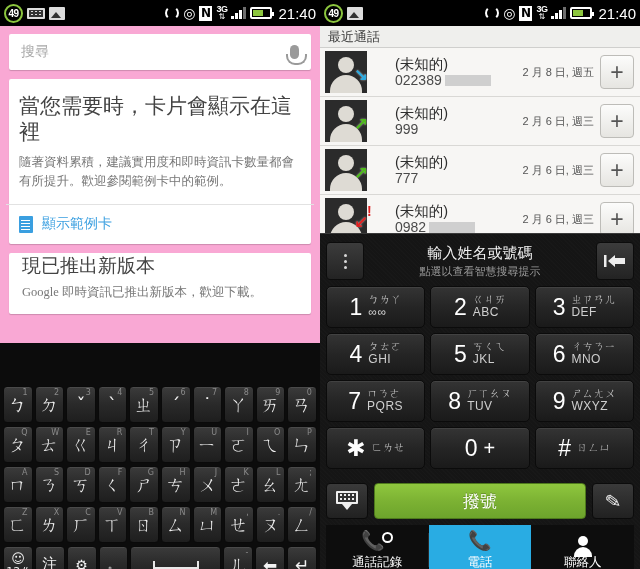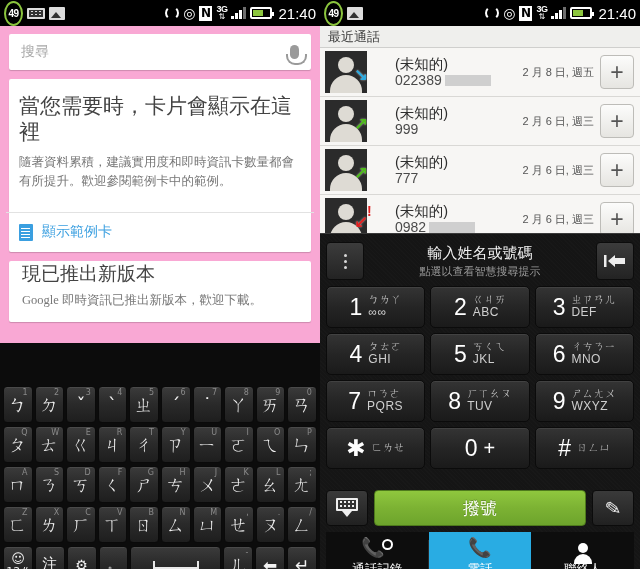--- a/index.html
+++ b/index.html
@@ -12,21 +12,21 @@
   .panel { width: 320px; height: 569px; position: relative; overflow: hidden; }
 
   
   .statusbar {
     height: 26px; background: #000; display: flex; align-items: center;
     padding: 0 4px; color: #fff; position: relative;
   }
   .sb-left { display: flex; align-items: center; gap: 4px; flex: 1; }
   .sb-right { display: flex; align-items: center; gap: 4px; }
   .badge49 {
-    width: 19px; height: 25px; border-radius: 50%;
+    width: 19px; height: 19px; border-radius: 50%;
     border: 2px solid #8cc63e; color: #fff; font-size: 10px;
     display: flex; align-items: center; justify-content: center;
     font-weight: bold; letter-spacing: -0.5px;
   }
   .ico-kbd {
     width: 18px; height: 11px; background: #ddd; border-radius: 1px;
     position: relative;
   }
   .ico-kbd::after {
     content: ""; position: absolute; left: 2px; top: 2px; right: 2px; bottom: 2px;
@@ -78,21 +78,21 @@
   .mic { width: 9px; height: 14px; background: #9a9a9a; border-radius: 5px; position: relative; }
   .mic::after {
     content:""; position:absolute; left:-4px; top:9px; width:17px; height:9px;
     border:2px solid #9a9a9a; border-top:none; border-radius:0 0 9px 9px;
   }
   .card-big { padding: 14px 10px 0; margin-bottom: 9px; }
   .card-title { font-size: 21px; color: #444; line-height: 1.25; font-weight: normal; }
   .card-sub { font-size: 12.5px; color: #777; line-height: 1.55; margin-top: 7px; padding-bottom: 13px; }
   .card-action {
     border-top: 1px solid #e2e2e2; display: flex; align-items: center;
-    gap: 9px; padding: 10px 0 11px; margin: 8px -13px; padding-left: 13px;
+    gap: 9px; padding: 10px 0 11px; margin: 0 -13px; padding-left: 13px;
   }
   .doc-icon { width: 14px; height: 17px; background: #3a9fe0; position: relative; border-radius:1px; }
   .doc-icon::before {
     content:""; position:absolute; left:2px; top:4px; right:3px; height:1px;
     background:#fff; box-shadow: 0 3px 0 #fff, 0 6px 0 #fff, 0 9px 0 #fff;
   }
   .link-text { color: #3a9fe0; font-size: 14px; }
   .card-small { padding: 0 13px 13px; font-family: Liberation Serif, serif; }
   .card-small .t { font-size: 19px; color: #444; }
   .card-small .s { font-size: 12.5px; color: #777; margin-top: 5px; }
@@ -193,21 +193,21 @@
     border: 1px solid #0b0b0b;
     display: flex; align-items: center; justify-content: center; gap: 6px;
     box-shadow: inset 0 1px 0 rgba(255,255,255,.07);
   }
   .padkey .num { font-size: 23px; color: #fff; font-weight: 300; }
   .padkey .lab { display: flex; flex-direction: column; line-height: 1.1; }
   .padkey .bpmf { font-size: 11px; color: #cfcfcf; font-family:"DejaVu Sans", sans-serif; }
   .padkey .lat { font-size: 12px; color: #cfcfcf; letter-spacing: .5px; }
   .padkey .plus { font-size: 20px; color: #fff; }
 
-  .dial-actions { display:flex; align-items:center; gap:6px; margin-top: 21px; }
+  .dial-actions { display:flex; align-items:center; gap:6px; margin-top: 14px; }
   .sq-btn {
     width: 42px; height: 36px; border-radius: 4px;
     background: linear-gradient(180deg,#3a3a3a,#212121);
     border: 1px solid #0b0b0b; display:flex; align-items:center; justify-content:center;
     color:#eee;
   }
   .kbd-down { position: relative; width: 22px; height: 20px; }
   .kbd-down .g {
     position:absolute; top:0; left:0; width:22px; height:13px; background:#efefef; border-radius:1px;
   }

